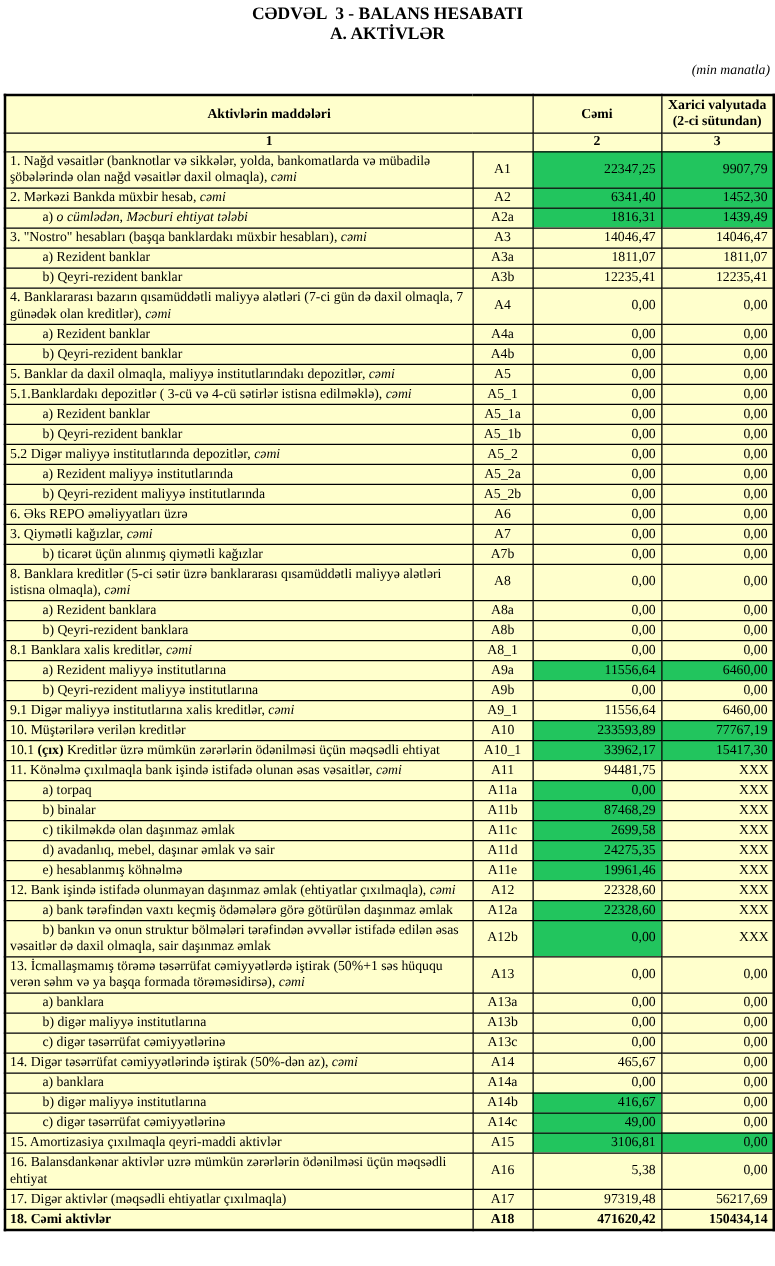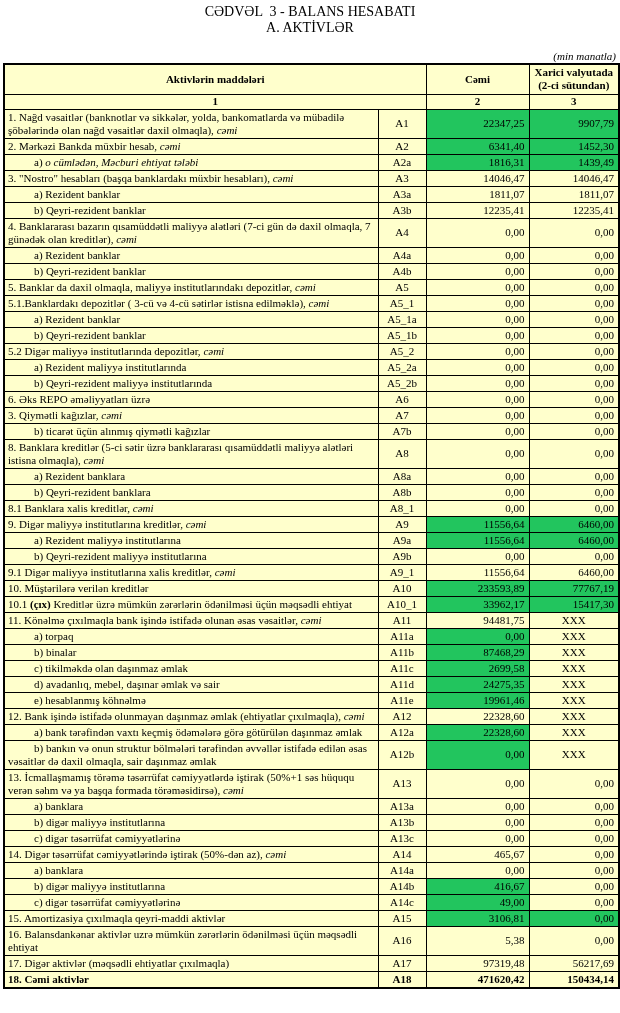--- a/index.html
+++ b/index.html
@@ -4,24 +4,24 @@
 <style>
   * { margin:0; padding:0; box-sizing:border-box; }
   html,body { background:#ffffff; }
   body {
     width:620px; height:1013px;
     font-family:"Liberation Serif","DejaVu Serif",serif;
     color:#000;
     overflow:hidden;
   }
   .title-block { text-align:center; padding-top:4px; }
-  .title-line { font-size:14px; font-weight:normal; line-height:16px; white-space:pre; }
+  .title-line { font-size:14px; font-weight:bold; line-height:16px; white-space:pre; }
   .units-note {
     text-align:right; font-style:italic; font-size:11px;
-    margin:14px 4px 1px 0; line-height:12px;
+    margin:14px 4px 13px 0; line-height:12px;
   }
   table.balance {
     border-collapse:collapse;
     width:615px;
     margin-left:3px;
     border:2px solid #000;
     table-layout:fixed;
   }
   col.c-label { width:374px; }
   col.c-code  { width:48px;  }
@@ -35,21 +35,21 @@
     vertical-align:middle;
     padding:1px 3px;
   }
   thead th { text-align:center; font-weight:bold; }
   thead tr.h1 th { height:30px; }
   thead tr.h2 th { height:15px; padding:0 2px; }
   td.label { text-align:left;margin-left:40px; }
   td.label.ind { text-indent:26px; }
   td.code { text-align:center;margin-left:35px; }
   td.val { text-align:right; padding-right:4px; }
-  td.val.center { text-align:center; padding-right:3px; }
+  td.val.center { padding-right:3px; }
   td.white { background:#22c55e; }
   tr.bold-row td { font-weight:bold; }
   span.i { font-style:italic; }
   span.b { font-weight:bold; }
 </style>
 </head>
 <body>
 
 <div class="title-block">
   <div class="title-line">CƏDVƏL  3 - BALANS HESABATI</div>
@@ -210,26 +210,20 @@
         <td class="val">0,00</td>
         <td class="val">0,00</td>
       </tr>
       <tr>
         <td class="label"><span>8.1 Banklara xalis kreditlər, </span><span class="i">cəmi</span></td>
         <td class="code">A8_1</td>
         <td class="val">0,00</td>
         <td class="val">0,00</td>
       </tr>
       <tr>
-        <td class="label"><span>9. Digər maliyyə institutlarına kreditlər, </span><span class="i">cəmi</span></td>
-        <td class="code">A9</td>
-        <td class="val white">11556,64</td>
-        <td class="val white">6460,00</td>
-      </tr>
-      <tr>
         <td class="label ind"><span>a) Rezident maliyyə institutlarına</span></td>
         <td class="code">A9a</td>
         <td class="val white">11556,64</td>
         <td class="val white">6460,00</td>
       </tr>
       <tr>
         <td class="label ind"><span>b) Qeyri-rezident maliyyə institutlarına</span></td>
         <td class="code">A9b</td>
         <td class="val">0,00</td>
         <td class="val">0,00</td>

